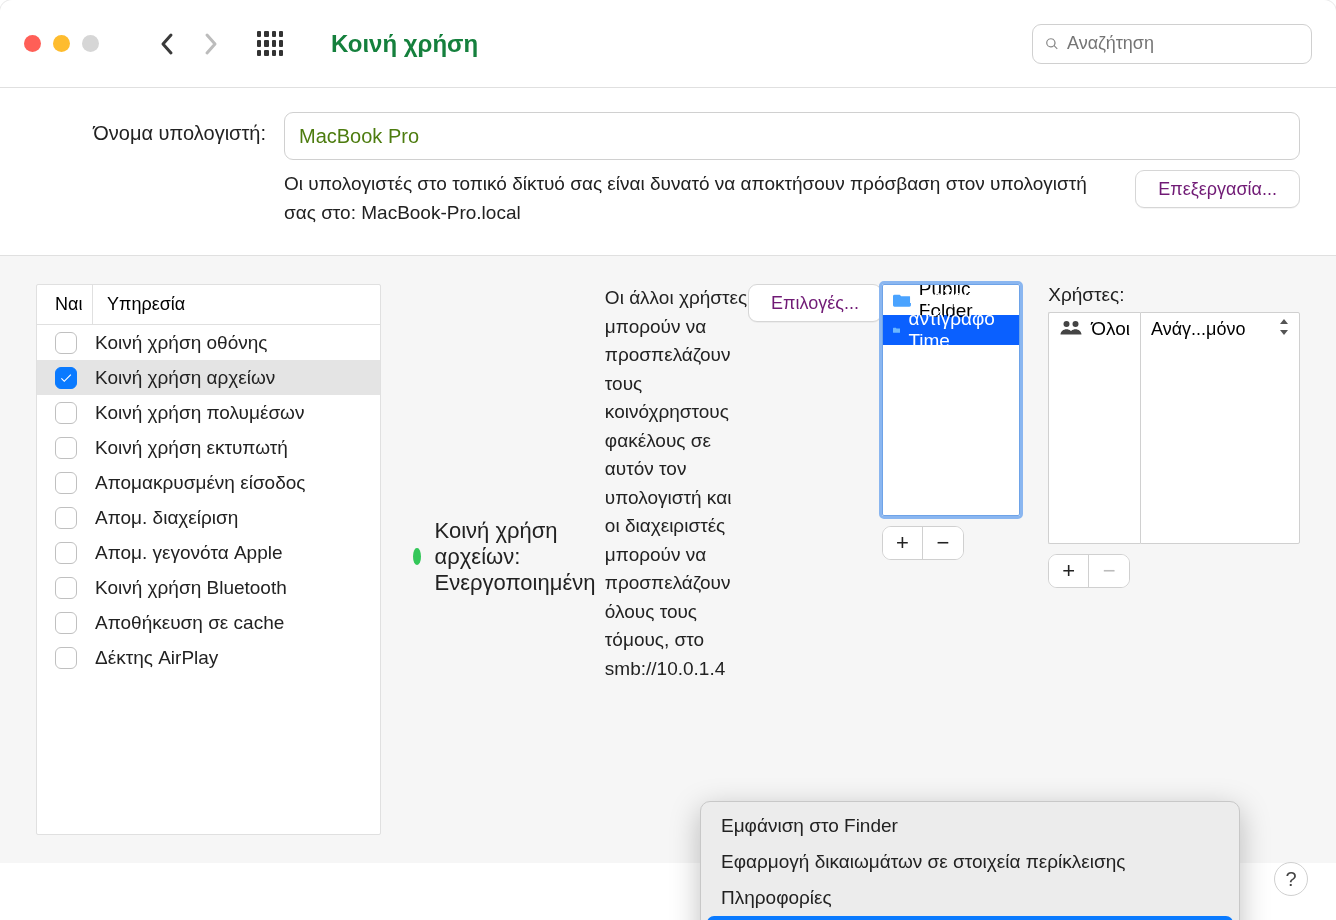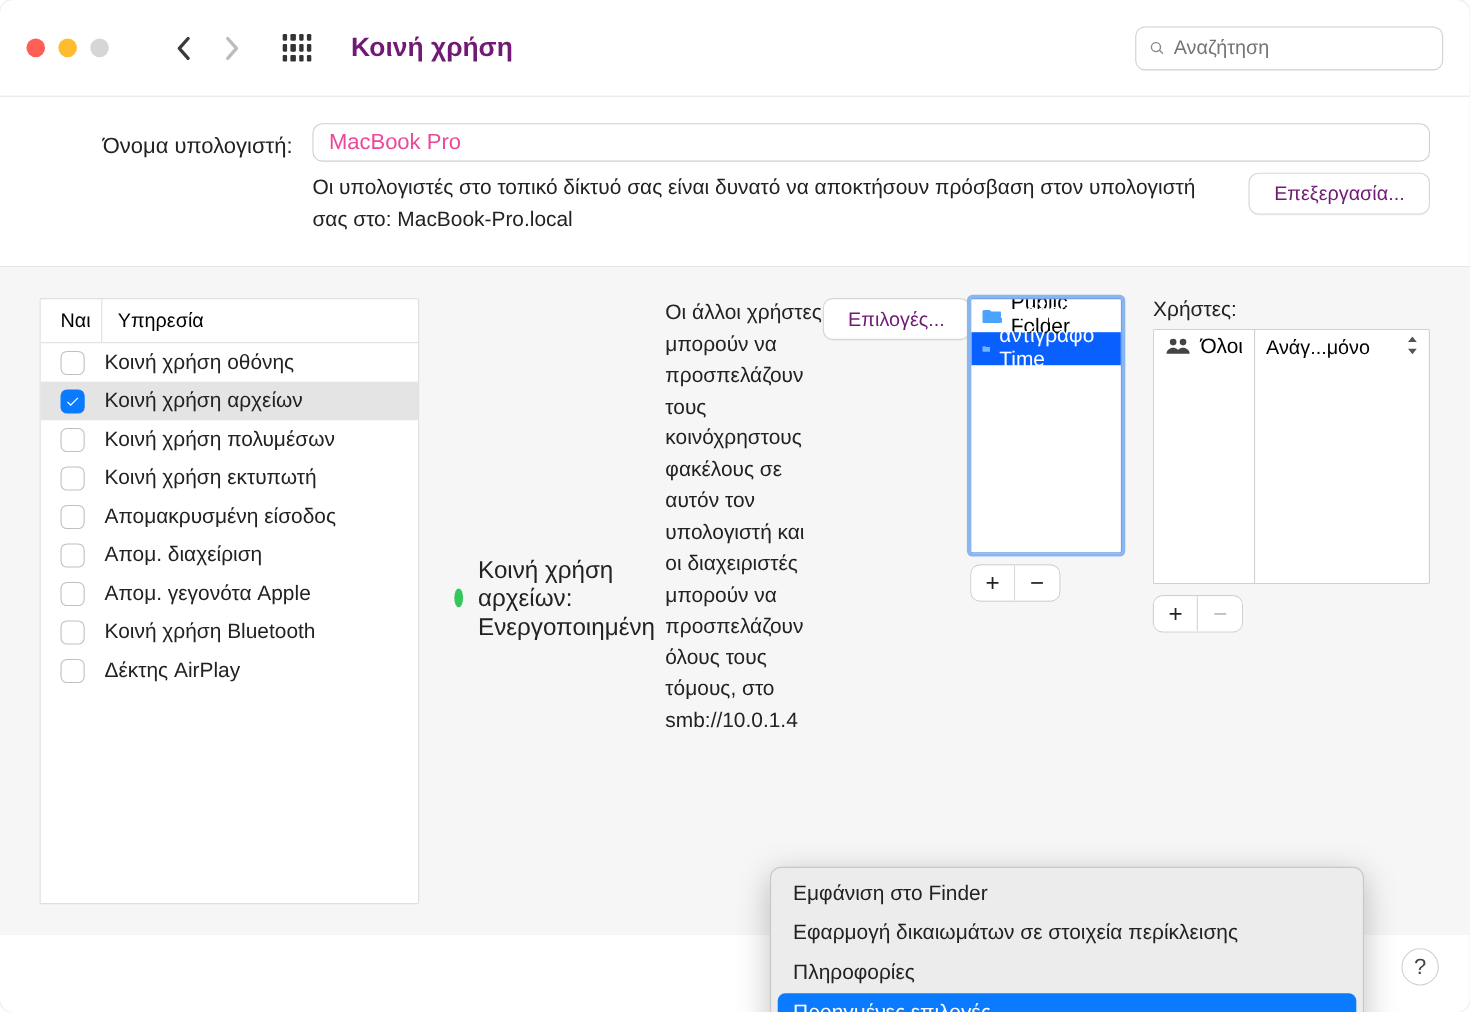--- a/index.html
+++ b/index.html
@@ -37,21 +37,21 @@
   color: #888; font-size: 28px;
 }
 .nav-btn.enabled { color: #3a3a3a; }
 .grid-icon {
   width: 26px; height: 26px;
   display: grid; grid-template-columns: repeat(4, 1fr); grid-template-rows: repeat(3, 1fr);
   gap: 3px; margin: 0 8px;
 }
 .grid-icon span { background: #333; border-radius: 1px; }
 .title {
-  font-size: 24px; font-weight: 600; color: #701a75; margin-left: 10px;
+  font-size: 24px; font-weight: 600; color: #15803d; margin-left: 22px;
 }
 .search-box {
   margin-left: auto;
   width: 280px; height: 40px;
   border: 1px solid #d0d0d0;
   border-radius: 9px;
   display: flex; align-items: center;
   padding: 0 12px;
   gap: 8px;
   background: #fff;
@@ -66,26 +66,26 @@
   background: #fff;
 }
 .form-row {
   display: flex; align-items: flex-start; gap: 18px;
 }
 .form-label {
   width: 230px; text-align: right; font-size: 20px; color: #222; padding-top: 10px;
 }
 .text-input {
   flex: 1;
-  height: 35px;
+  height: 48px;
   border: 1px solid #d0d0d0;
   border-radius: 9px;
   padding: 0 14px;
   font-size: 20px;
-  color: #ec4899;
+  color: #4d7c0f;
   background: #fff;
 }
 .help-row {
   display: flex; align-items: flex-start; gap: 18px; margin-top: 10px;
 }
 .help-text {
   font-size: 19px; color: #222; line-height: 1.5; flex: 1;
 }
 .mac-button {
   height: 38px;
@@ -358,20 +358,24 @@
             <div class="svc-checkbox"></div>
             <span class="svc-label">Απομ. διαχείριση</span>
           </div>
           <div class="svc-row">
             <div class="svc-checkbox"></div>
             <span class="svc-label">Απομ. γεγονότα Apple</span>
           </div>
           <div class="svc-row">
             <div class="svc-checkbox"></div>
             <span class="svc-label">Κοινή χρήση Bluetooth</span>
+          </div>
+          <div class="svc-row">
+            <div class="svc-checkbox"></div>
+            <span class="svc-label">Αποθήκευση σε cache</span>
           </div>
           <div class="svc-row">
             <div class="svc-checkbox"></div>
             <span class="svc-label">Δέκτης AirPlay</span>
           </div>
         </div>
     </div>
 
     <div class="detail-panel">
       <div class="status-row">

